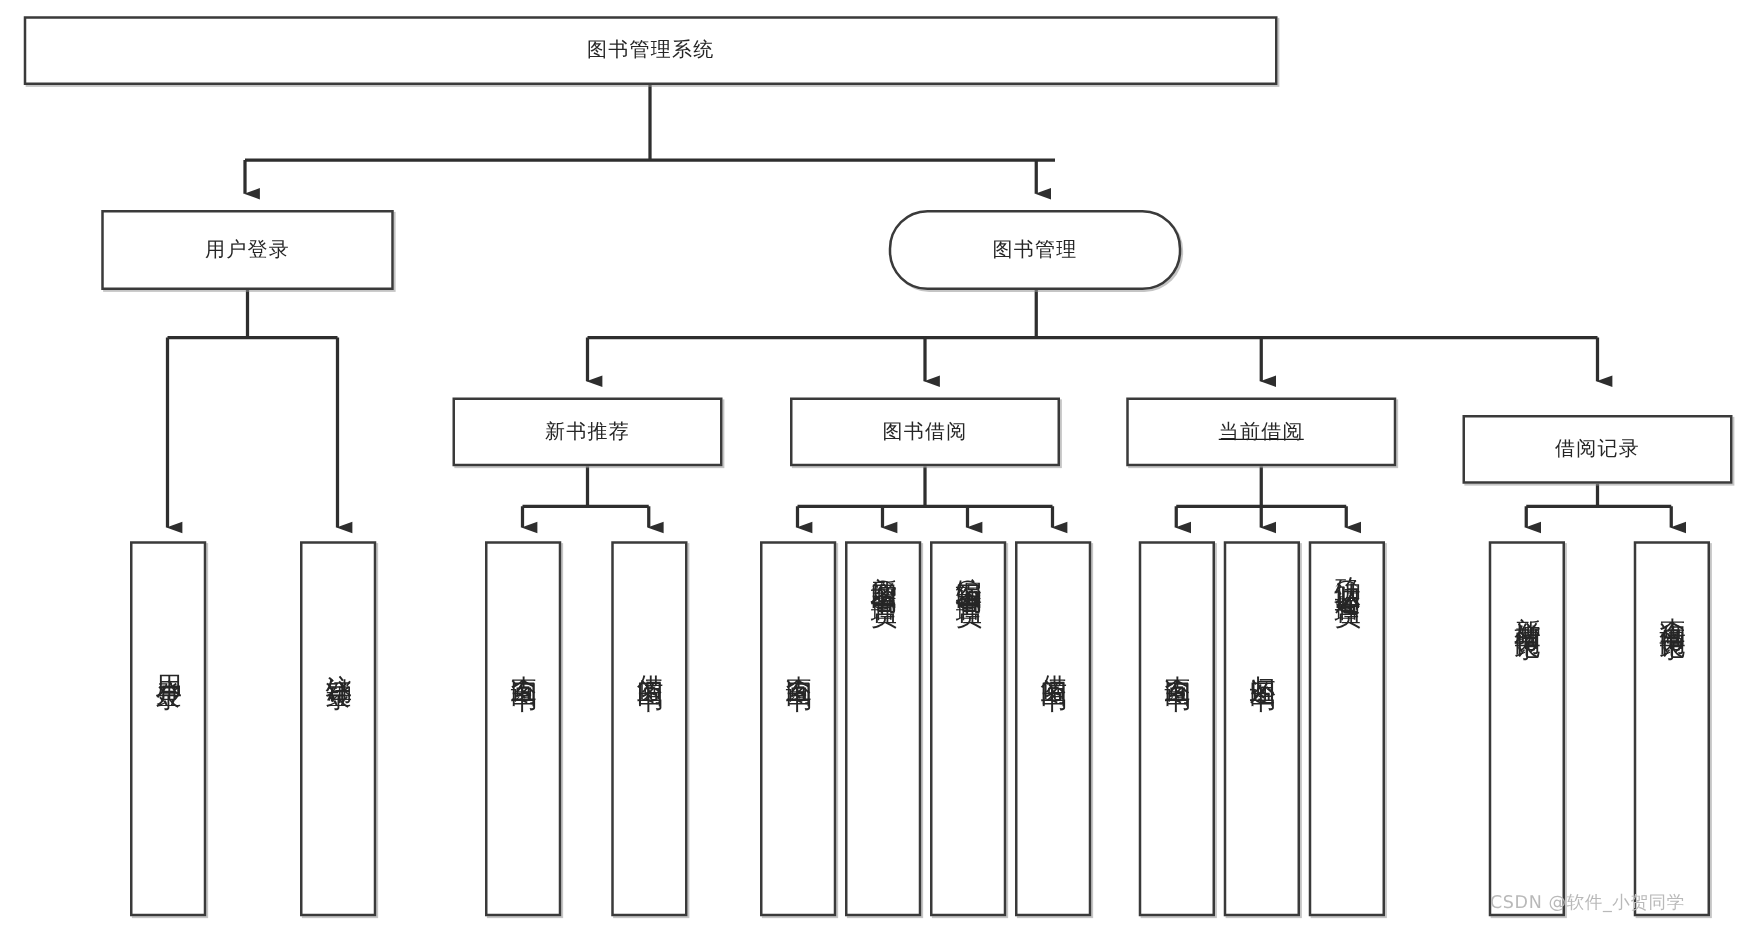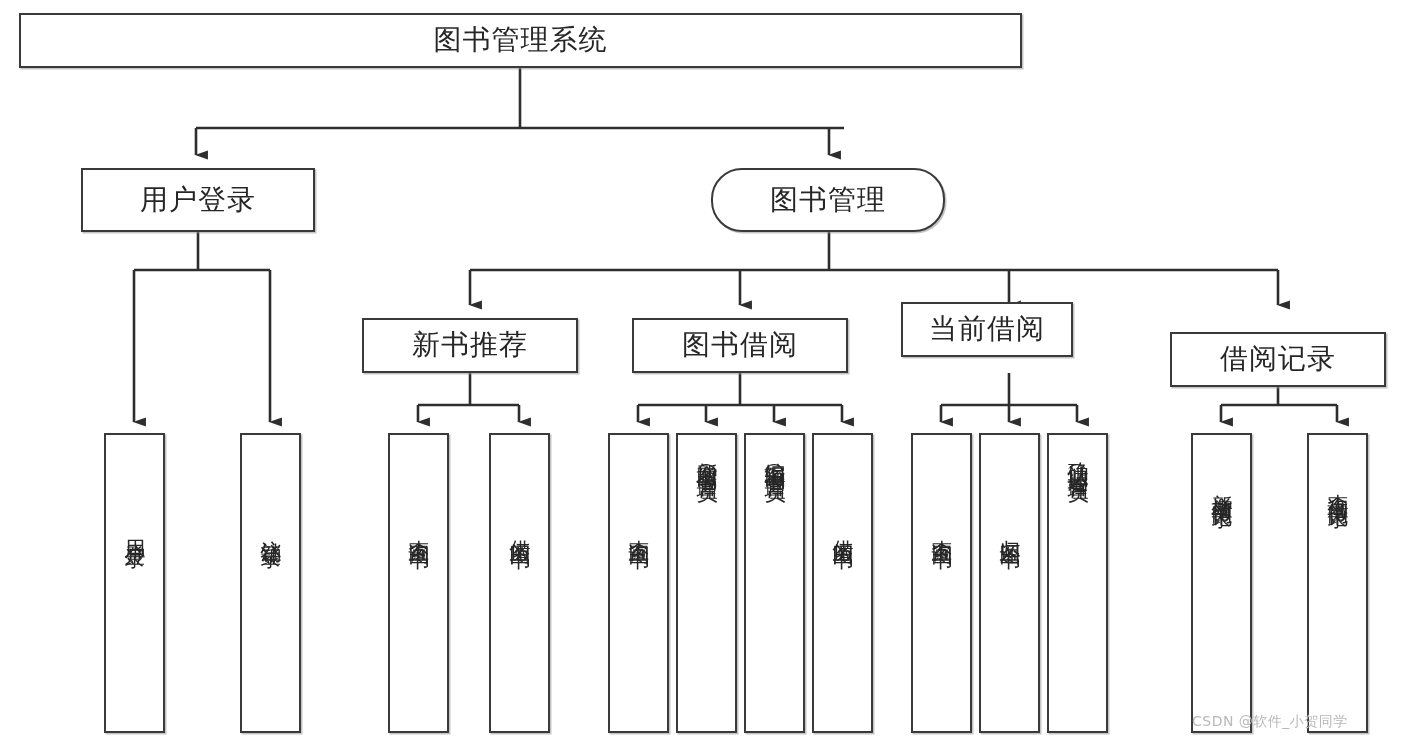--- a/index.html
+++ b/index.html
@@ -30,21 +30,21 @@
     position: absolute;
     box-sizing: border-box;
     border: 2.5px solid #3a3a3a;
     background: #ffffff;
     display: flex;
     align-items: center;
     justify-content: center;
     box-shadow: 1.5px 1.5px 0 rgba(150,150,150,0.55);
   }
   .node-label {
-    font-size: 28px;
+    font-size: 16px;
     line-height: 1.15;
     letter-spacing: 1px;
     color: #262626;
     white-space: nowrap;
     text-align: center;
   }
   .node.horizontal .node-label {
     writing-mode: horizontal-tb;
   }
   .node.vertical {
@@ -136,21 +136,21 @@
   <div class="node horizontal" style="left:711px; top:168px; width:234px; height:64px;border-radius:31px;">
     <span class="node-label">图书管理</span>
   </div>
 
   <div class="node horizontal" style="left:632px; top:318px; width:216px; height:55px;">
     <span class="node-label">图书借阅</span>
   </div>
   <div class="node horizontal" style="left:362px; top:318px; width:216px; height:55px;">
     <span class="node-label">新书推荐</span>
   </div>
-  <div class="node horizontal" style="left:901px; top:302px; width:172px; height:55px;">
+  <div class="node horizontal" style="left:901px; top:318px; width:216px; height:55px;text-decoration:underline;">
     <span class="node-label">当前借阅</span>
   </div>
   <div class="node horizontal" style="left:1170px; top:332px; width:216px; height:55px;">
     <span class="node-label">借阅记录</span>
   </div>
 
   <div class="node vertical" style="left:104px; top:433px; width:61px; height:300px; padding-top:88px;">
     <span class="node-label">用户登录</span>
   </div>
   <div class="node vertical" style="left:240px; top:433px; width:61px; height:300px; padding-top:88px;">

